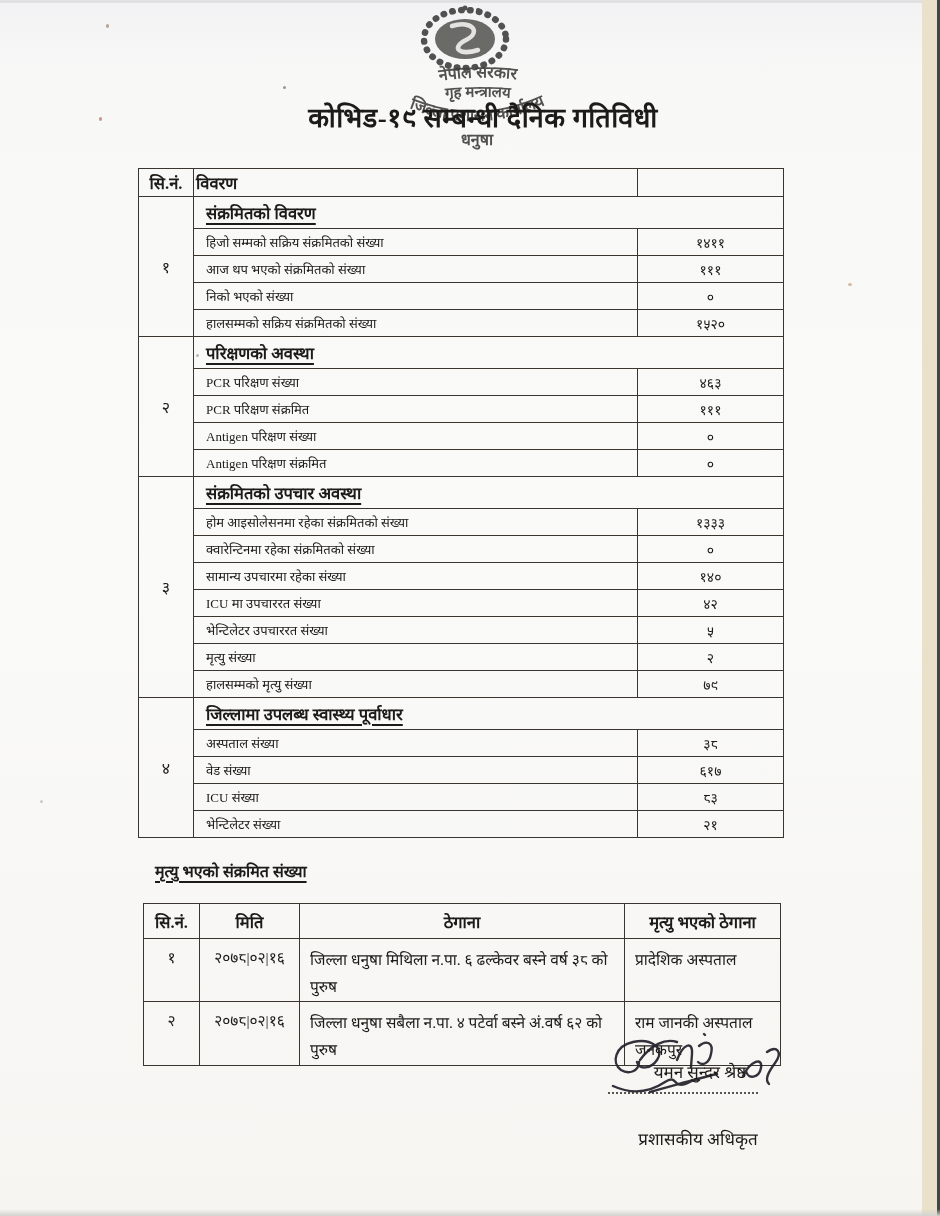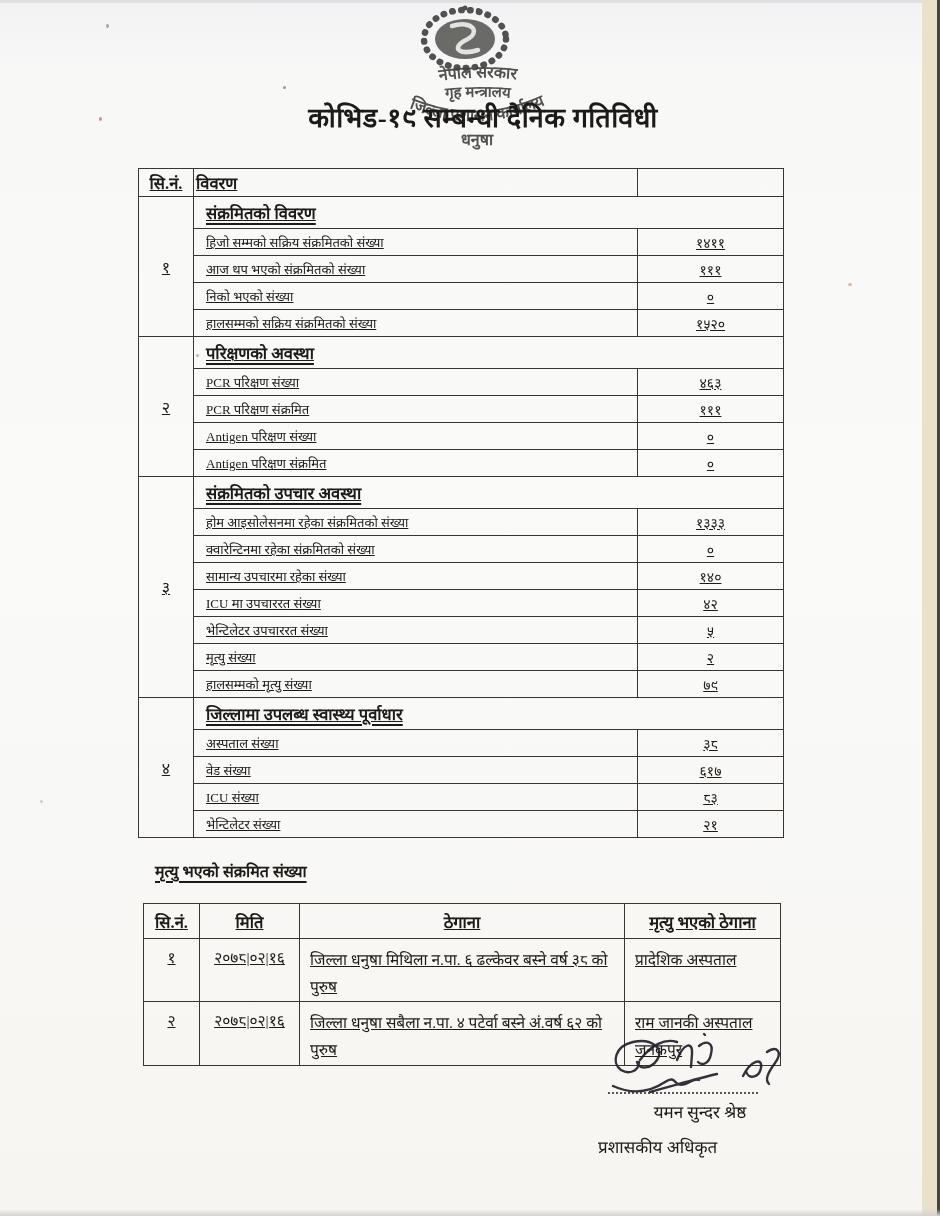--- a/index.html
+++ b/index.html
@@ -23,21 +23,21 @@
   .title{
     position:absolute;left:13px;top:98px;width:940px;text-align:center;
     font-size:27px;font-weight:bold;letter-spacing:.5px;
   }
   .date{
     position:absolute;left:0;top:140px;width:912px;text-align:center;
     font-size:21px;font-weight:bold;letter-spacing:1px;
   }
 
   
-  table{border-collapse:collapse;table-layout:fixed;text-decoration:underline;}
+  table{border-collapse:collapse;table-layout:fixed;}
   td,th{border:1.6px solid #3a352e;overflow:hidden;}
 
   
   .t1{position:absolute;left:138px;top:168px;width:645px;}
   .t1 th{height:25px;font-size:16.5px;font-weight:bold;text-align:left;padding:1px 2px;}
   .t1 th.sn-h{text-align:center;}
   .t1 .srow td{height:29px;margin-top:10px;}
   .t1 .drow td{height:24px;}
   .t1 td.sn{text-align:center;font-size:16px;vertical-align:middle;}
   .t1 td.stitle{padding-left:12px;font-size:16.5px;font-weight:bold;}
@@ -56,22 +56,22 @@
   .t2 th{height:32px;font-size:16.5px;font-weight:bold;text-align:center;padding:1px 3px;}
   .t2 td{height:54px;vertical-align:top;font-size:15.5px;padding-top:7px;}
   .t2 td.c{text-align:center;}
   .t2 td.addr{padding-left:10px;padding-right:8px;line-height:1.75;}
   .t2 td.place{padding-left:10px;line-height:1.75;margin-top:36px;}
 
   
   .sig-svg{position:absolute;left:595px;top:1032px;width:215px;height:78px;}
   .sig-dots{position:absolute;left:608px;top:1078px;width:150px;height:14px;
     border-bottom:2.5px dotted #3b3a38;opacity:.85;}
-  .sig-name{position:absolute;left:600px;top:1100px;width:200px;text-align:center;font-size:17px;}
-  .sig-post{position:absolute;left:598px;top:1127px;width:200px;text-align:left;font-size:17px;margin-top:8px;}
+  .sig-name{position:absolute;left:600px;top:1060px;width:200px;text-align:center;font-size:17px;}
+  .sig-post{position:absolute;left:598px;top:1127px;width:200px;text-align:center;font-size:17px;}
 </style>
 </head>
 <body>
 
 <div class="page">
 
   <div class="edge-top"></div>
   <div class="edge-cream"></div>
   <div class="edge-dark"></div>
   <div class="edge-bottom"></div>

